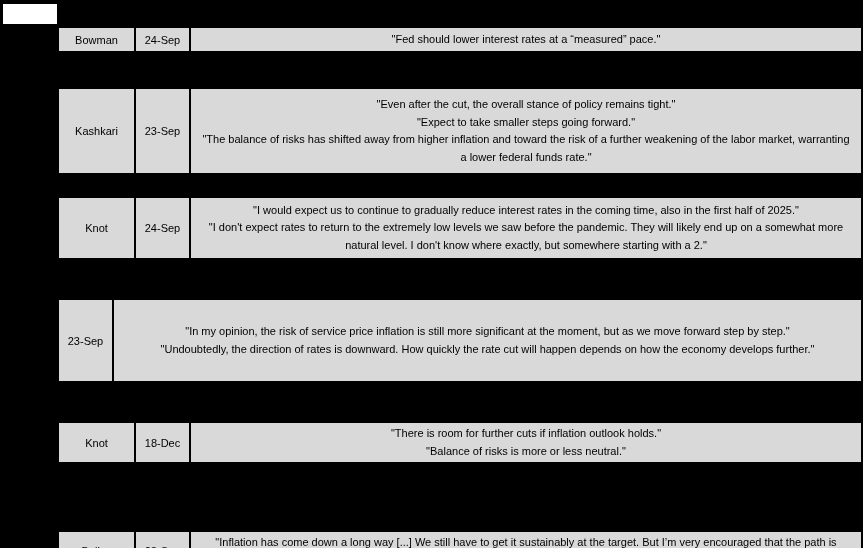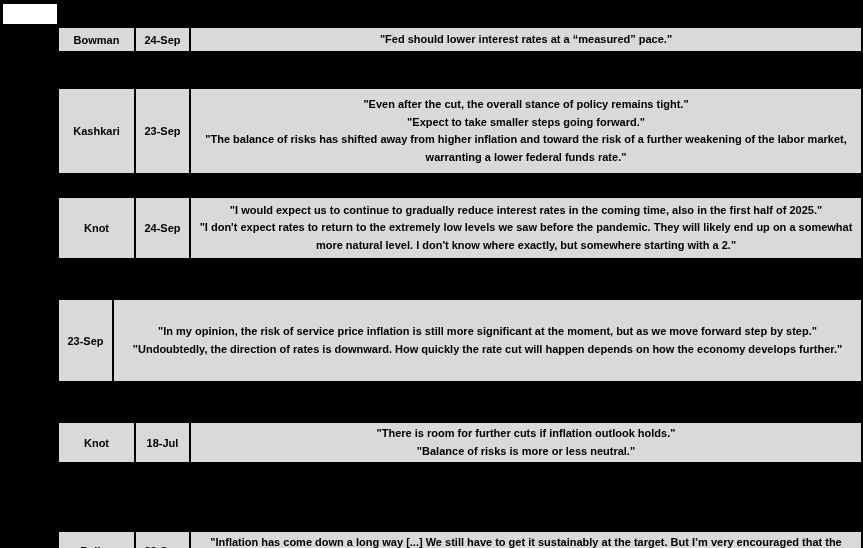--- a/index.html
+++ b/index.html
@@ -12,21 +12,20 @@
   html, body {
     width: 863px; height: 548px;
     background: var(--page_background);
     font-family: "Liberation Sans", sans-serif;
     overflow: hidden;
   }
   #canvas {
     position: relative;
     width: 863px; height: 396px;
     background: var(--page_background);
-    font-weight: bold;
   }
   .white-box {
     position: absolute;
     left: 3px; top: 4px;
     width: 54px; height: 20px;
     background: var(--top_left_box);
   }
   .row {
     position: absolute;
     left: 59px;
@@ -99,21 +98,21 @@
   <div class="row r4">
     <div class="cell date">23-Sep</div>
     <div class="cell quote">
       <div class="qline">"In my opinion, the risk of service price inflation is still more significant at the moment, but as we move forward step by step."</div>
       <div class="qline">"Undoubtedly, the direction of rates is downward. How quickly the rate cut will happen depends on how the economy develops further."</div>
     </div>
   </div>
 
   <div class="row r5">
     <div class="cell name">Knot</div>
-    <div class="cell date">18-Jul</div>
+    <div class="cell date">18-Dec</div>
     <div class="cell quote">
       <div class="qline">"There is room for further cuts if inflation outlook holds."</div>
       <div class="qline">"Balance of risks is more or less neutral."</div>
     </div>
   </div>
 
   <div class="row r6">
     <div class="cell name">Bailey</div>
     <div class="cell date">23-Sep</div>
     <div class="cell quote">

